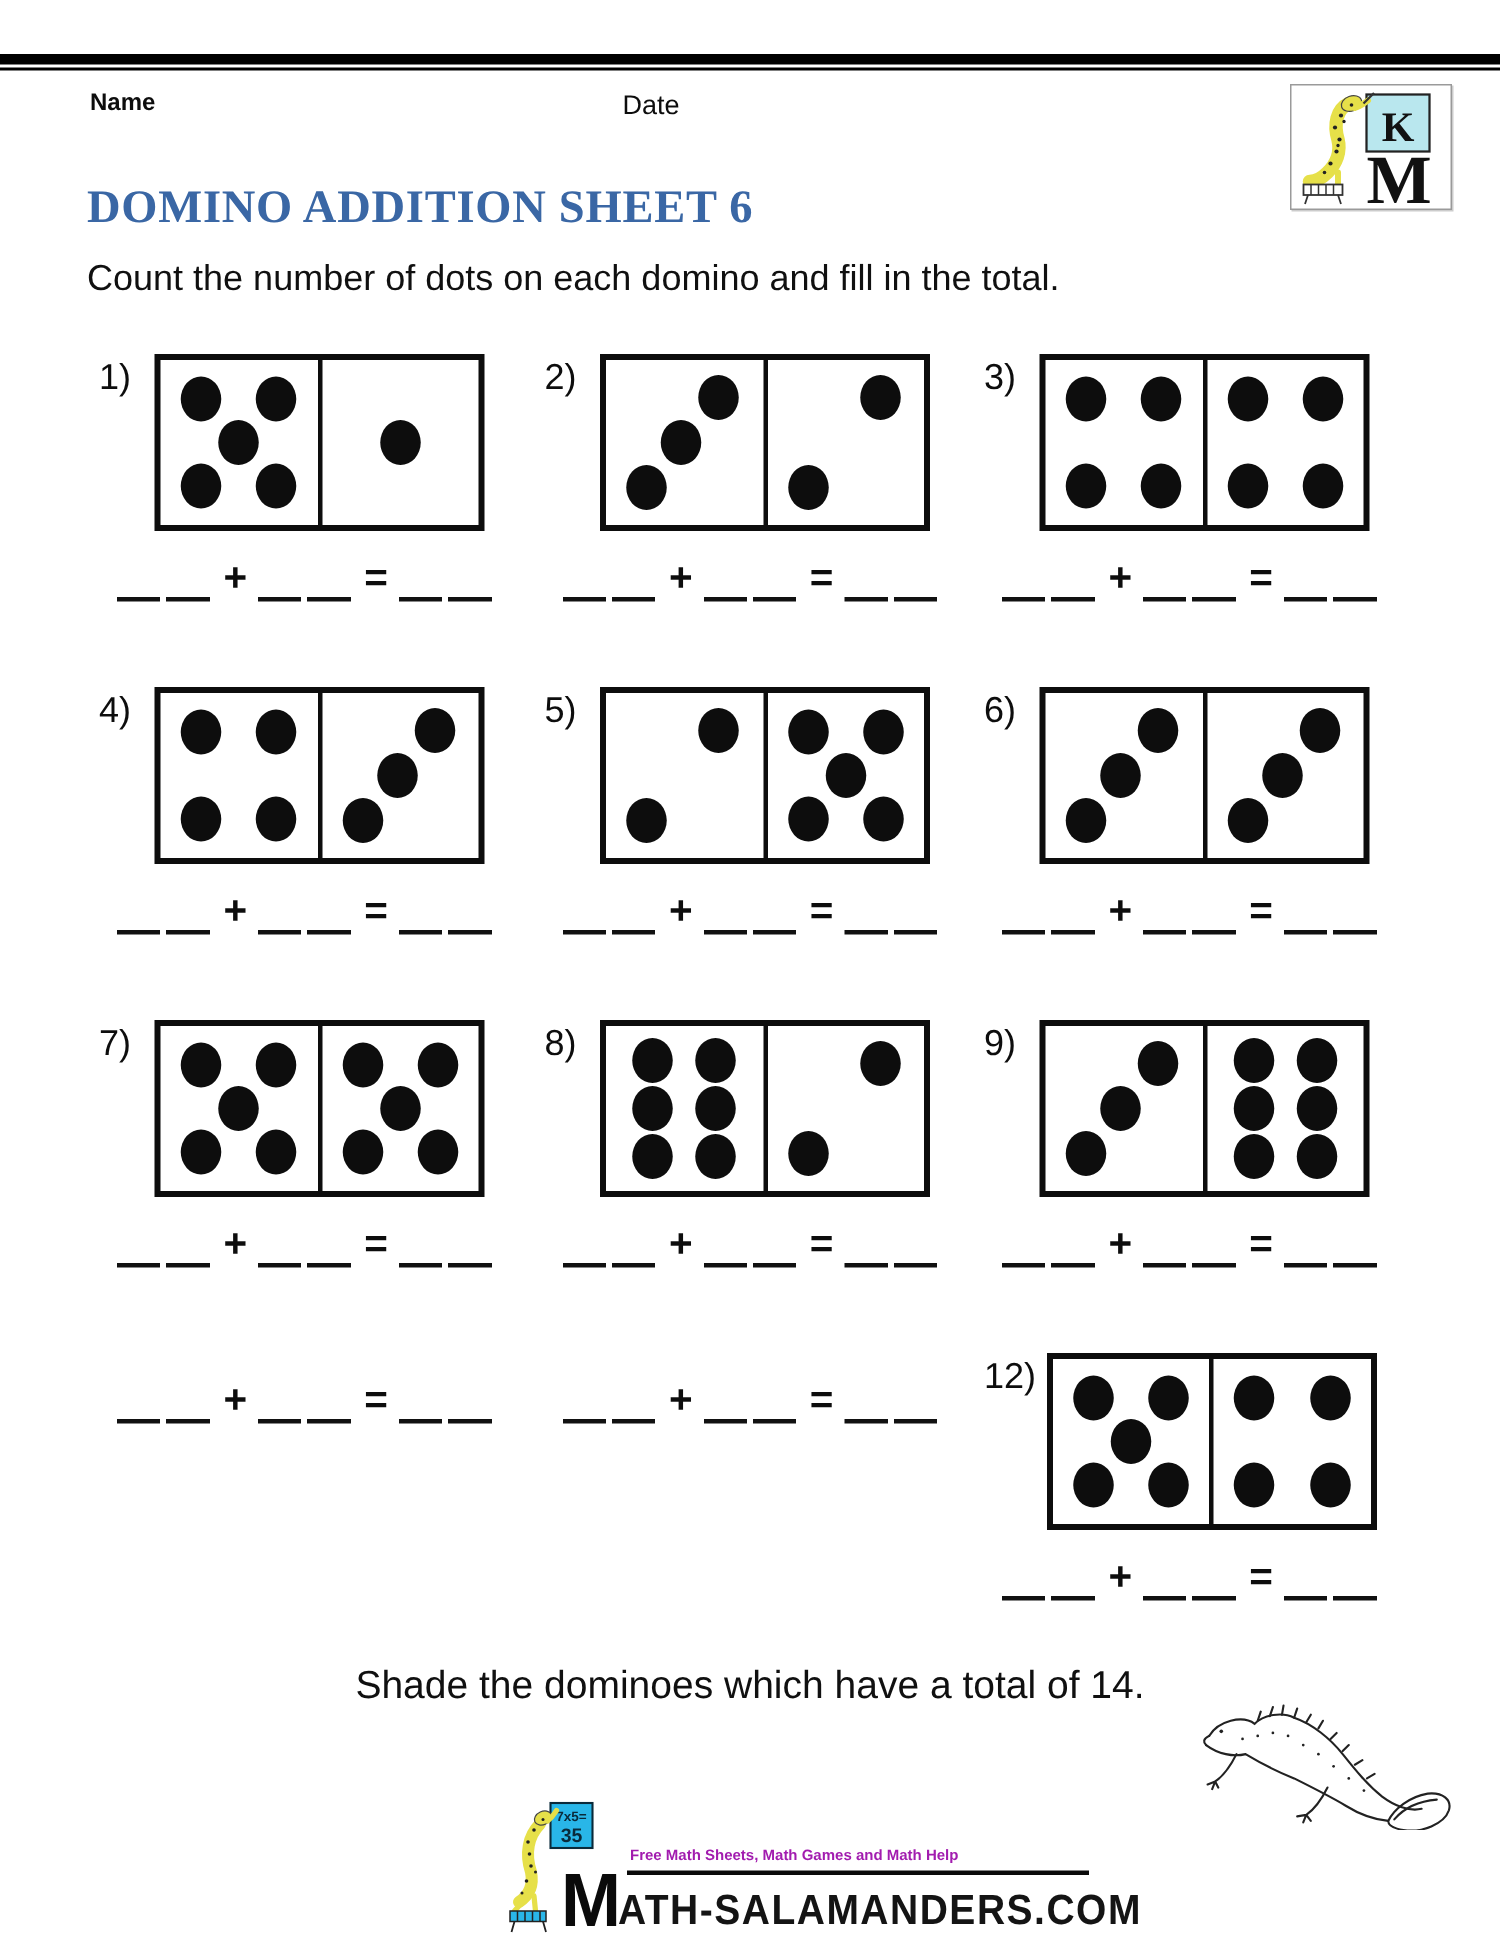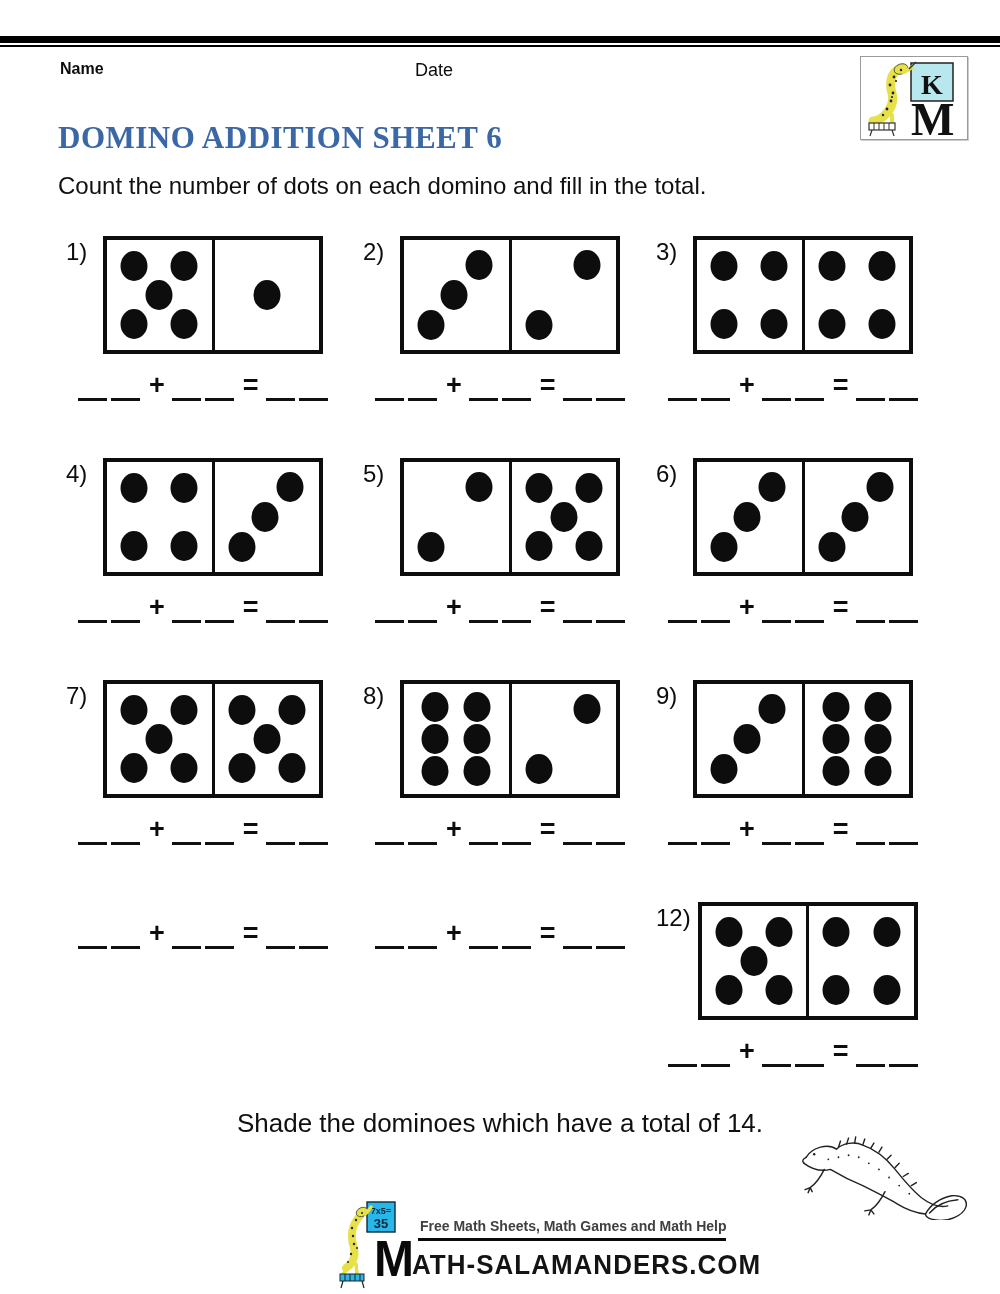--- a/index.html
+++ b/index.html
@@ -34,24 +34,24 @@
   .half.left{border-right:3px solid var(--ink);}
   .pip{position:absolute;width:27px;height:30px;border-radius:50%;background:var(--ink);transform:translate(-50%,-50%);}
   .answers{display:flex;align-items:flex-end;margin-top:18px;margin-left:12px;}
   .blank{width:64px;height:26px;background:repeating-linear-gradient(90deg,#111 0 29px,transparent 29px 33px) bottom/100% 3px no-repeat;}
   .op{font-size:27px;font-weight:700;line-height:1;margin:0 7px 2px;}
 
   .shade-instruction{position:absolute;left:0;top:1108px;width:1000px;text-align:center;font-size:26px;color:#101010;}
 
   .lizard{position:absolute;left:798px;top:1132px;width:172px;height:88px;}
 
-  .footer{position:absolute;left:336px;top:1200px;display:flex;align-items:center;}
+  .footer{position:absolute;left:336px;top:1200px;display:flex;align-items:flex-end;}
   .f-sal{width:64px;height:92px;flex-shrink:0;position:relative;z-index:1;}
   .f-text{position:relative;z-index:2;margin-left:-4px;}
-  .f-tagline{margin-left:24px;font-size:14px;font-weight:700;color:#404040;white-space:nowrap;padding-top:8px;}
+  .f-tagline{margin-left:24px;font-size:10px;font-weight:700;color:#a21caf;white-space:nowrap;padding-top:8px;}
   .f-divider{margin-left:22px;margin-top:4px;width:308px;height:3px;background:#0a0a0a;}
   .f-wordmark{display:flex;align-items:baseline;margin-left:-22px;margin-top:-6px;white-space:nowrap;}
   .f-m{font-size:48px;font-weight:700;line-height:1;letter-spacing:-2px;transform:scaleY(1.05);color:#0a0a0a;}
   .f-site{font-size:26px;font-weight:700;letter-spacing:1px;color:#141414;transform:scaleY(1.08);transform-origin:left bottom;}
 </style>
 </head>
 <body>
 
 <div class="top-rule"></div>
 <div class="top-rule-thin"></div>

